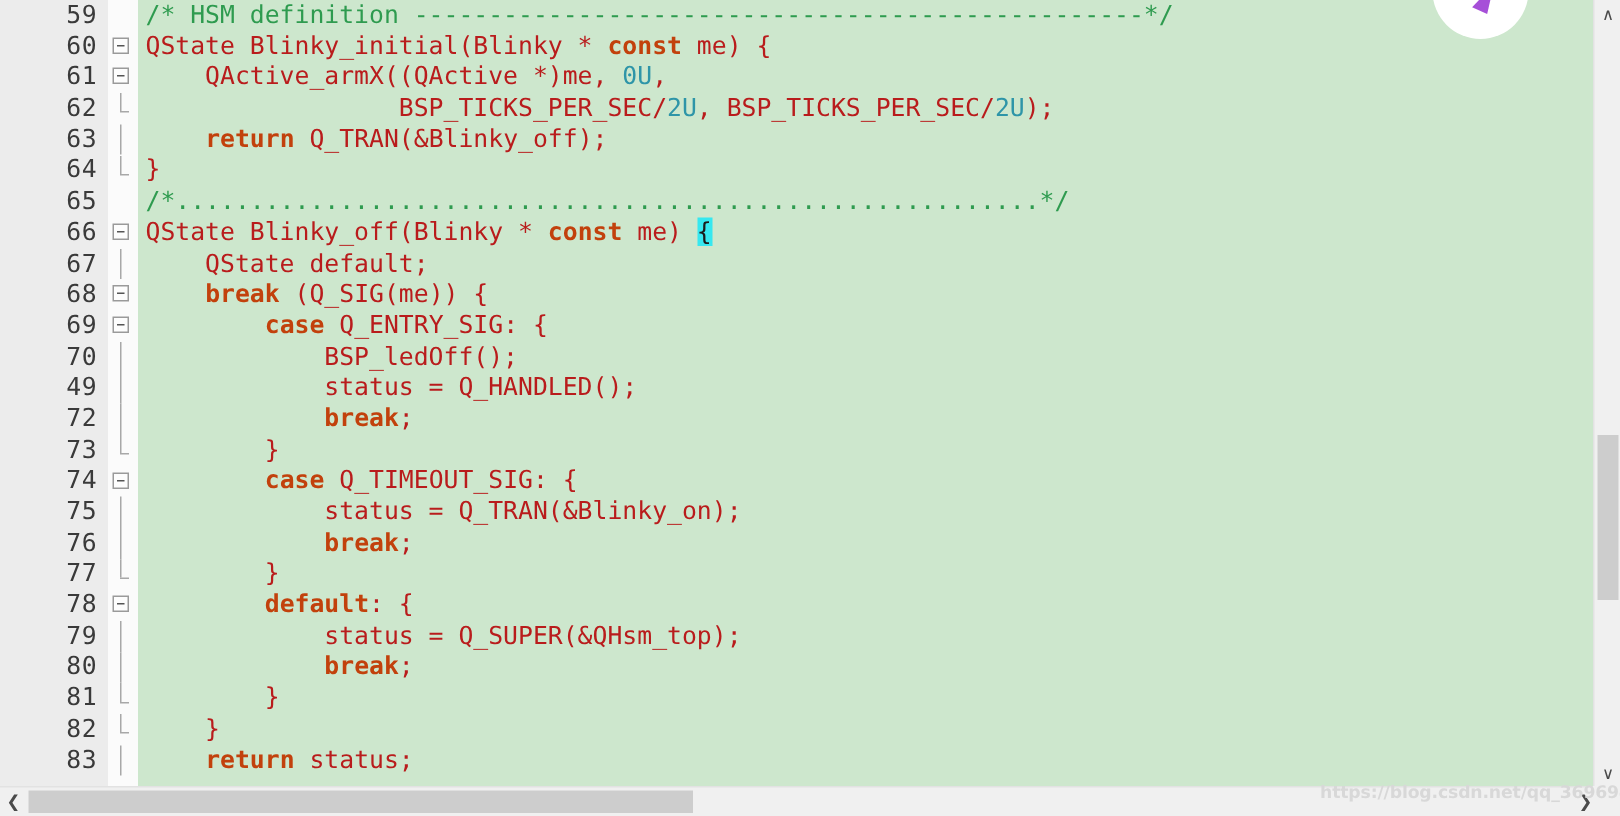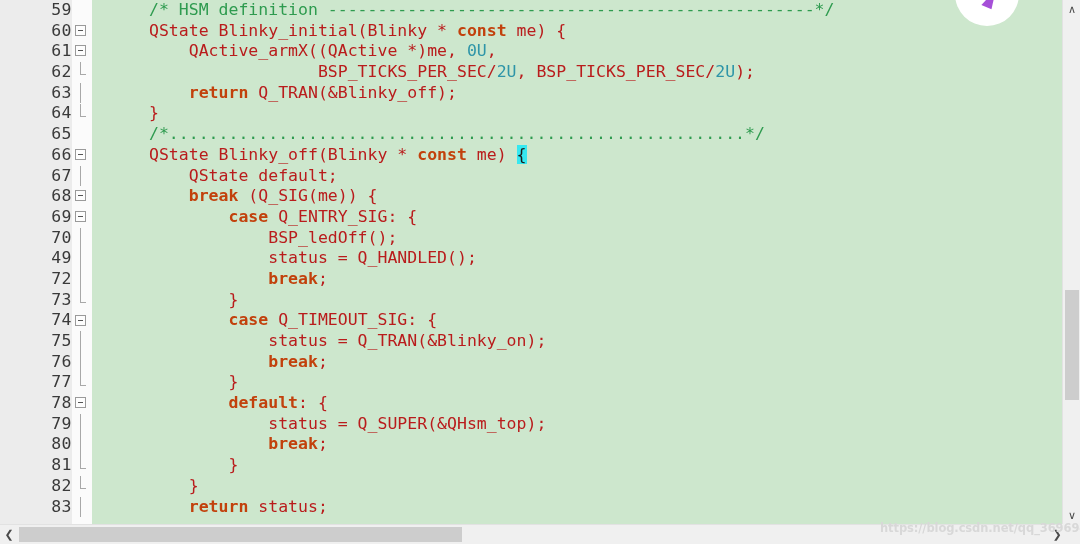--- a/index.html
+++ b/index.html
@@ -52,31 +52,31 @@
 
   .row {
     height: 20.7px;
     line-height: 20.7px;
     font-size: 16.5px;
     white-space: pre;
   }
 
   .gutter .row {
     text-align: right;
+    padding-right: 7px;
     color: #3a3a3a;
     font-family: "DejaVu Sans Mono", "Liberation Mono", monospace;
     letter-spacing: 0.5px;
     margin-left: 24px;
   }
 
   .code-area .row {
-    padding-left: 16px;
+    padding-left: 5px;
     color: #1b1b1b;
     font-family: "DejaVu Sans Mono", "Liberation Mono", monospace;
-    margin-left: 41px;
   }
 
   
   .cmt  { color: #2e9b4f; }
   .kw   { color: #c2410c; font-weight: bold; }
   .num  { color: #2e95a8; }
   .plain{ color: #b91c1c; }
   .brace-hl { background: #36e8f0; color: #1b1b1b; }
 
   

